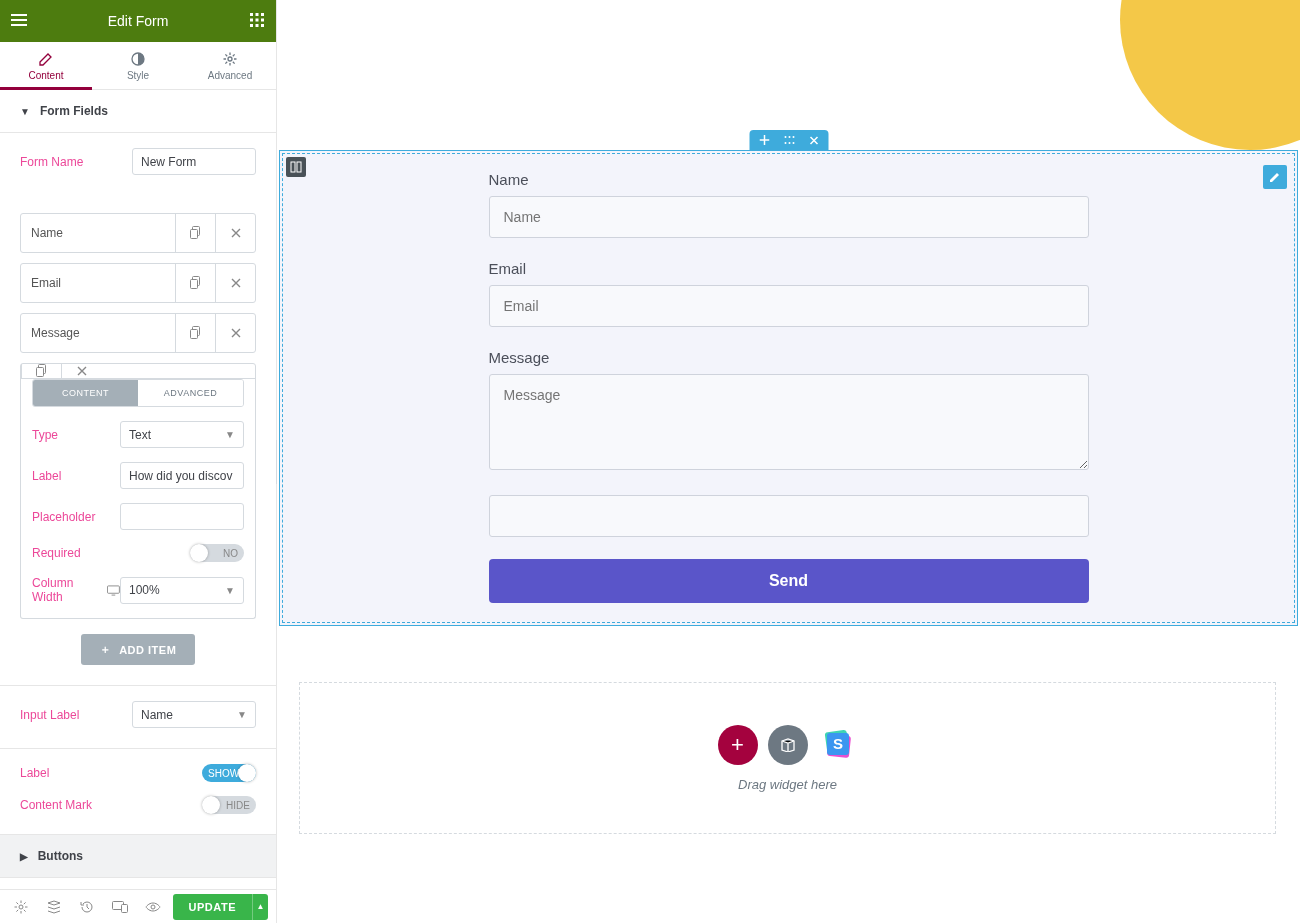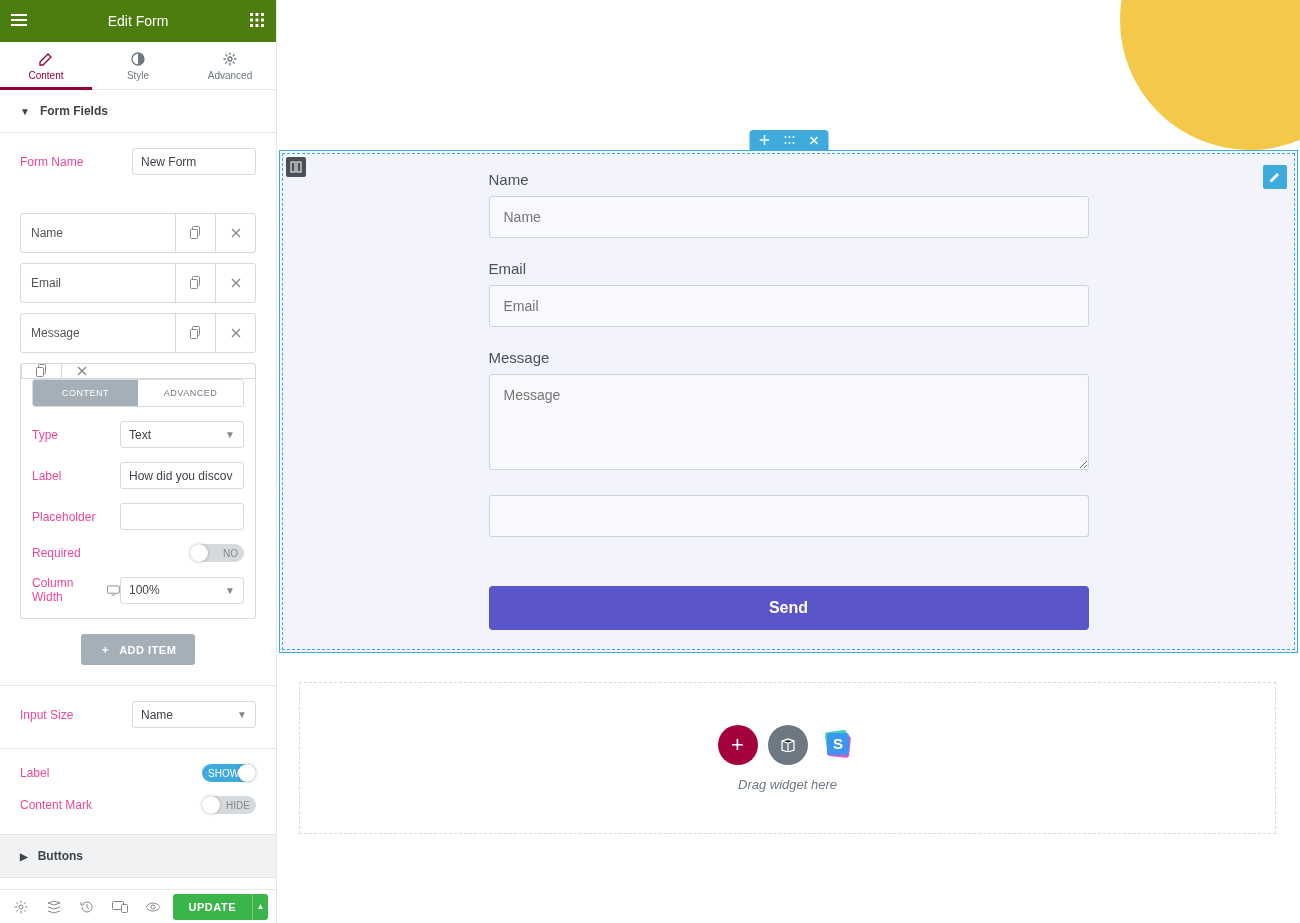--- a/index.html
+++ b/index.html
@@ -74,21 +74,21 @@
 
   .widget-wrap { position:absolute; top:150px; left:2px; right:2px; border:1px solid #3eabdc; background:#f3f4fb; padding:20px 20px 22px; }
   .widget-wrap::before { content:""; position:absolute; inset:2px; border:1px dashed #3eabdc; pointer-events:none; }
   .col-handle { position:absolute; top:6px; left:6px; width:20px; height:20px; background:#495157; border-radius:2px; display:flex; align-items:center; justify-content:center; cursor:pointer; }
   .edit-handle { position:absolute; top:14px; right:10px; width:24px; height:24px; background:#3eabdc; border-radius:2px; display:flex; align-items:center; justify-content:center; cursor:pointer; pointer-events:auto; }
 
   .form-inner { width:600px; margin:0 auto; }
   .fld-label { font-size:15px; color:#4b4f5a; margin-bottom:8px; display:block; }
   .fld-input, .fld-area { width:100%; border:1px solid #cfd3dc; border-radius:3px; background:#f8f9fc; padding:12px 14px; font-size:14px; color:#777; margin-bottom:22px; font-family:inherit; }
   .fld-area { height:96px; resize:vertical; }
-  .send-btn { width:100%; background:#5a55c9; color:#fff; border:none; border-radius:4px; height:44px; font-size:16px; font-weight:600; cursor:pointer;margin-top:27px; }
+  .send-btn { width:100%; background:#5a55c9; color:#fff; border:none; border-radius:4px; height:44px; font-size:16px; font-weight:600; cursor:pointer; }
 
   .drop-zone { position:absolute; top:682px; left:22px; right:24px; border:1px dashed #d5dadf; background:#fff; height:152px; display:flex; flex-direction:column; align-items:center; justify-content:center; gap:12px; }
   .dz-icons { display:flex; gap:10px; }
   .dz-circle { width:40px; height:40px; border-radius:50%; display:flex; align-items:center; justify-content:center; cursor:pointer; }
   .dz-red { background:#a4023e; color:#fff; font-size:22px; }
   .dz-grey { background:#6d7882; color:#fff; }
   .dz-tmpl { width:40px; height:40px; display:flex; align-items:center; justify-content:center; cursor:pointer; }
   .dz-text { font-style:italic; color:#6d7882; font-size:13px; }
 
   ::-webkit-scrollbar { width:6px; }
@@ -262,21 +262,21 @@
       </div>
 
       <div class="add-item-btn grey">
         <span>＋</span>
         <span>ADD ITEM</span>
       </div>
     </div>
 
     <div class="section-body" style="border-top:none;">
       <div class="ctrl-row">
-        <div class="ctrl-label">Input Size</div>
+        <div class="ctrl-label">Input Label</div>
         <div class="ctrl-input">
           <div class="sel">
               <span>Name</span>
               <span class="sel-caret">▼</span>
             </div>
         </div>
       </div>
     </div>
 
     <div class="section-body" style="border-top:none;">

